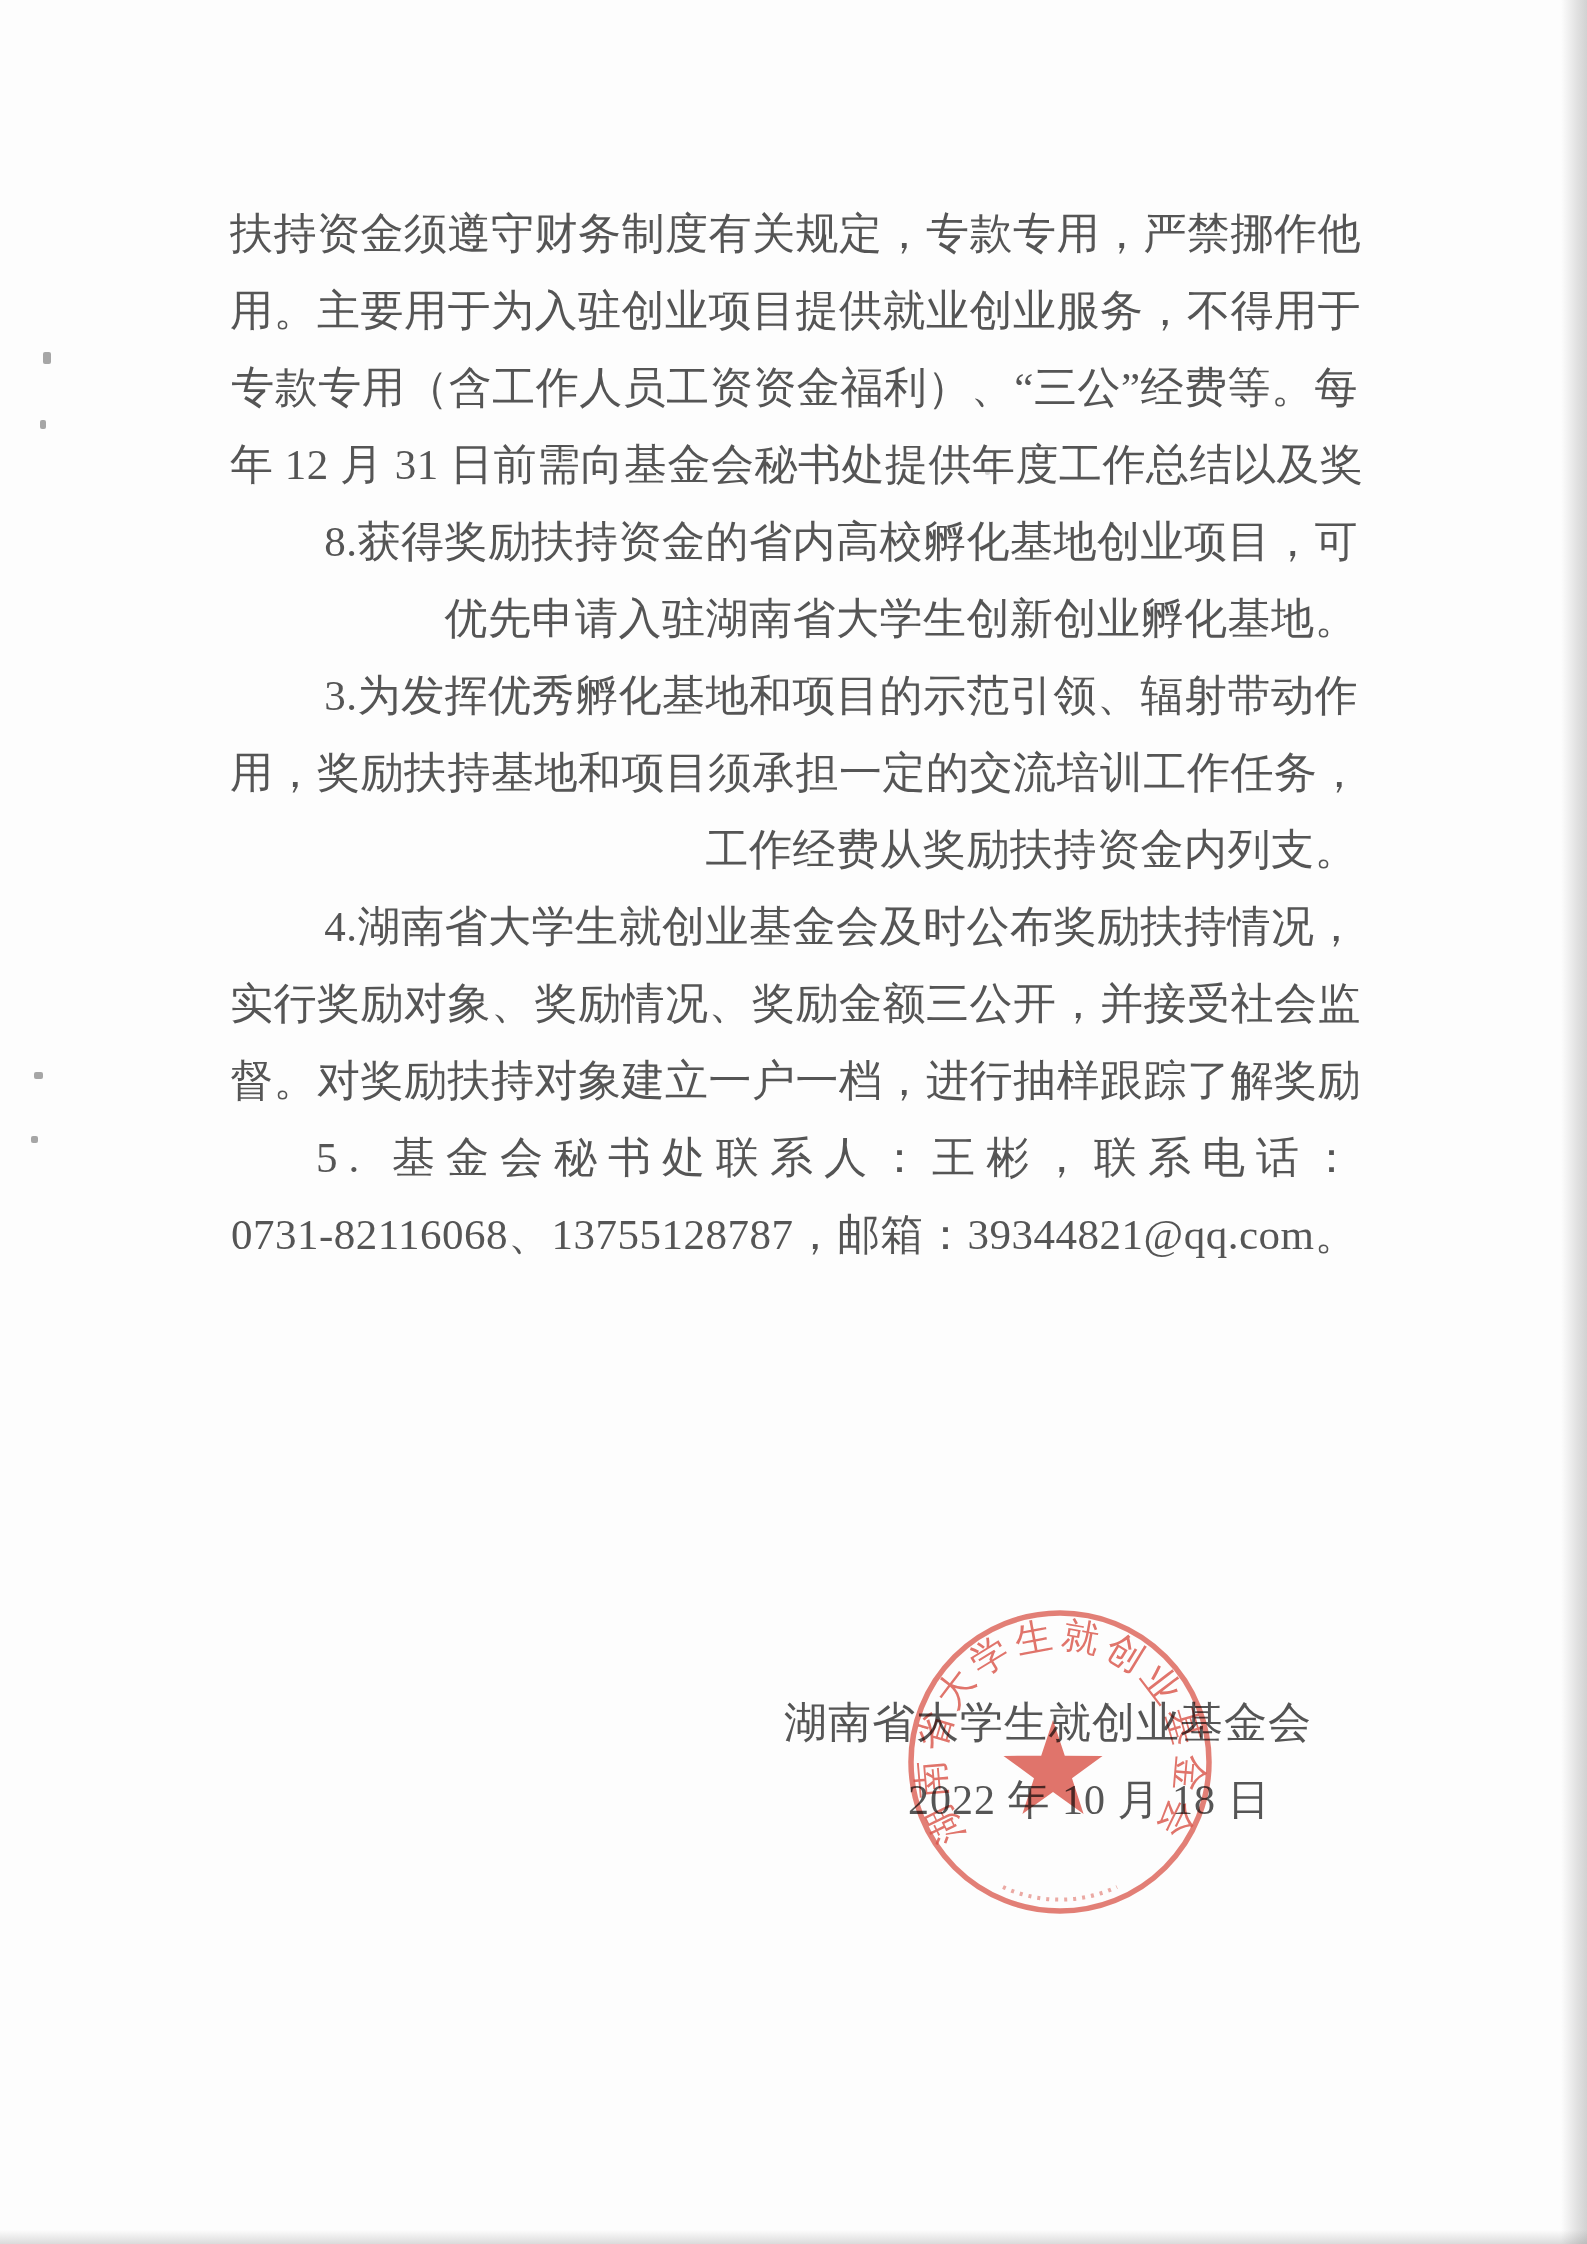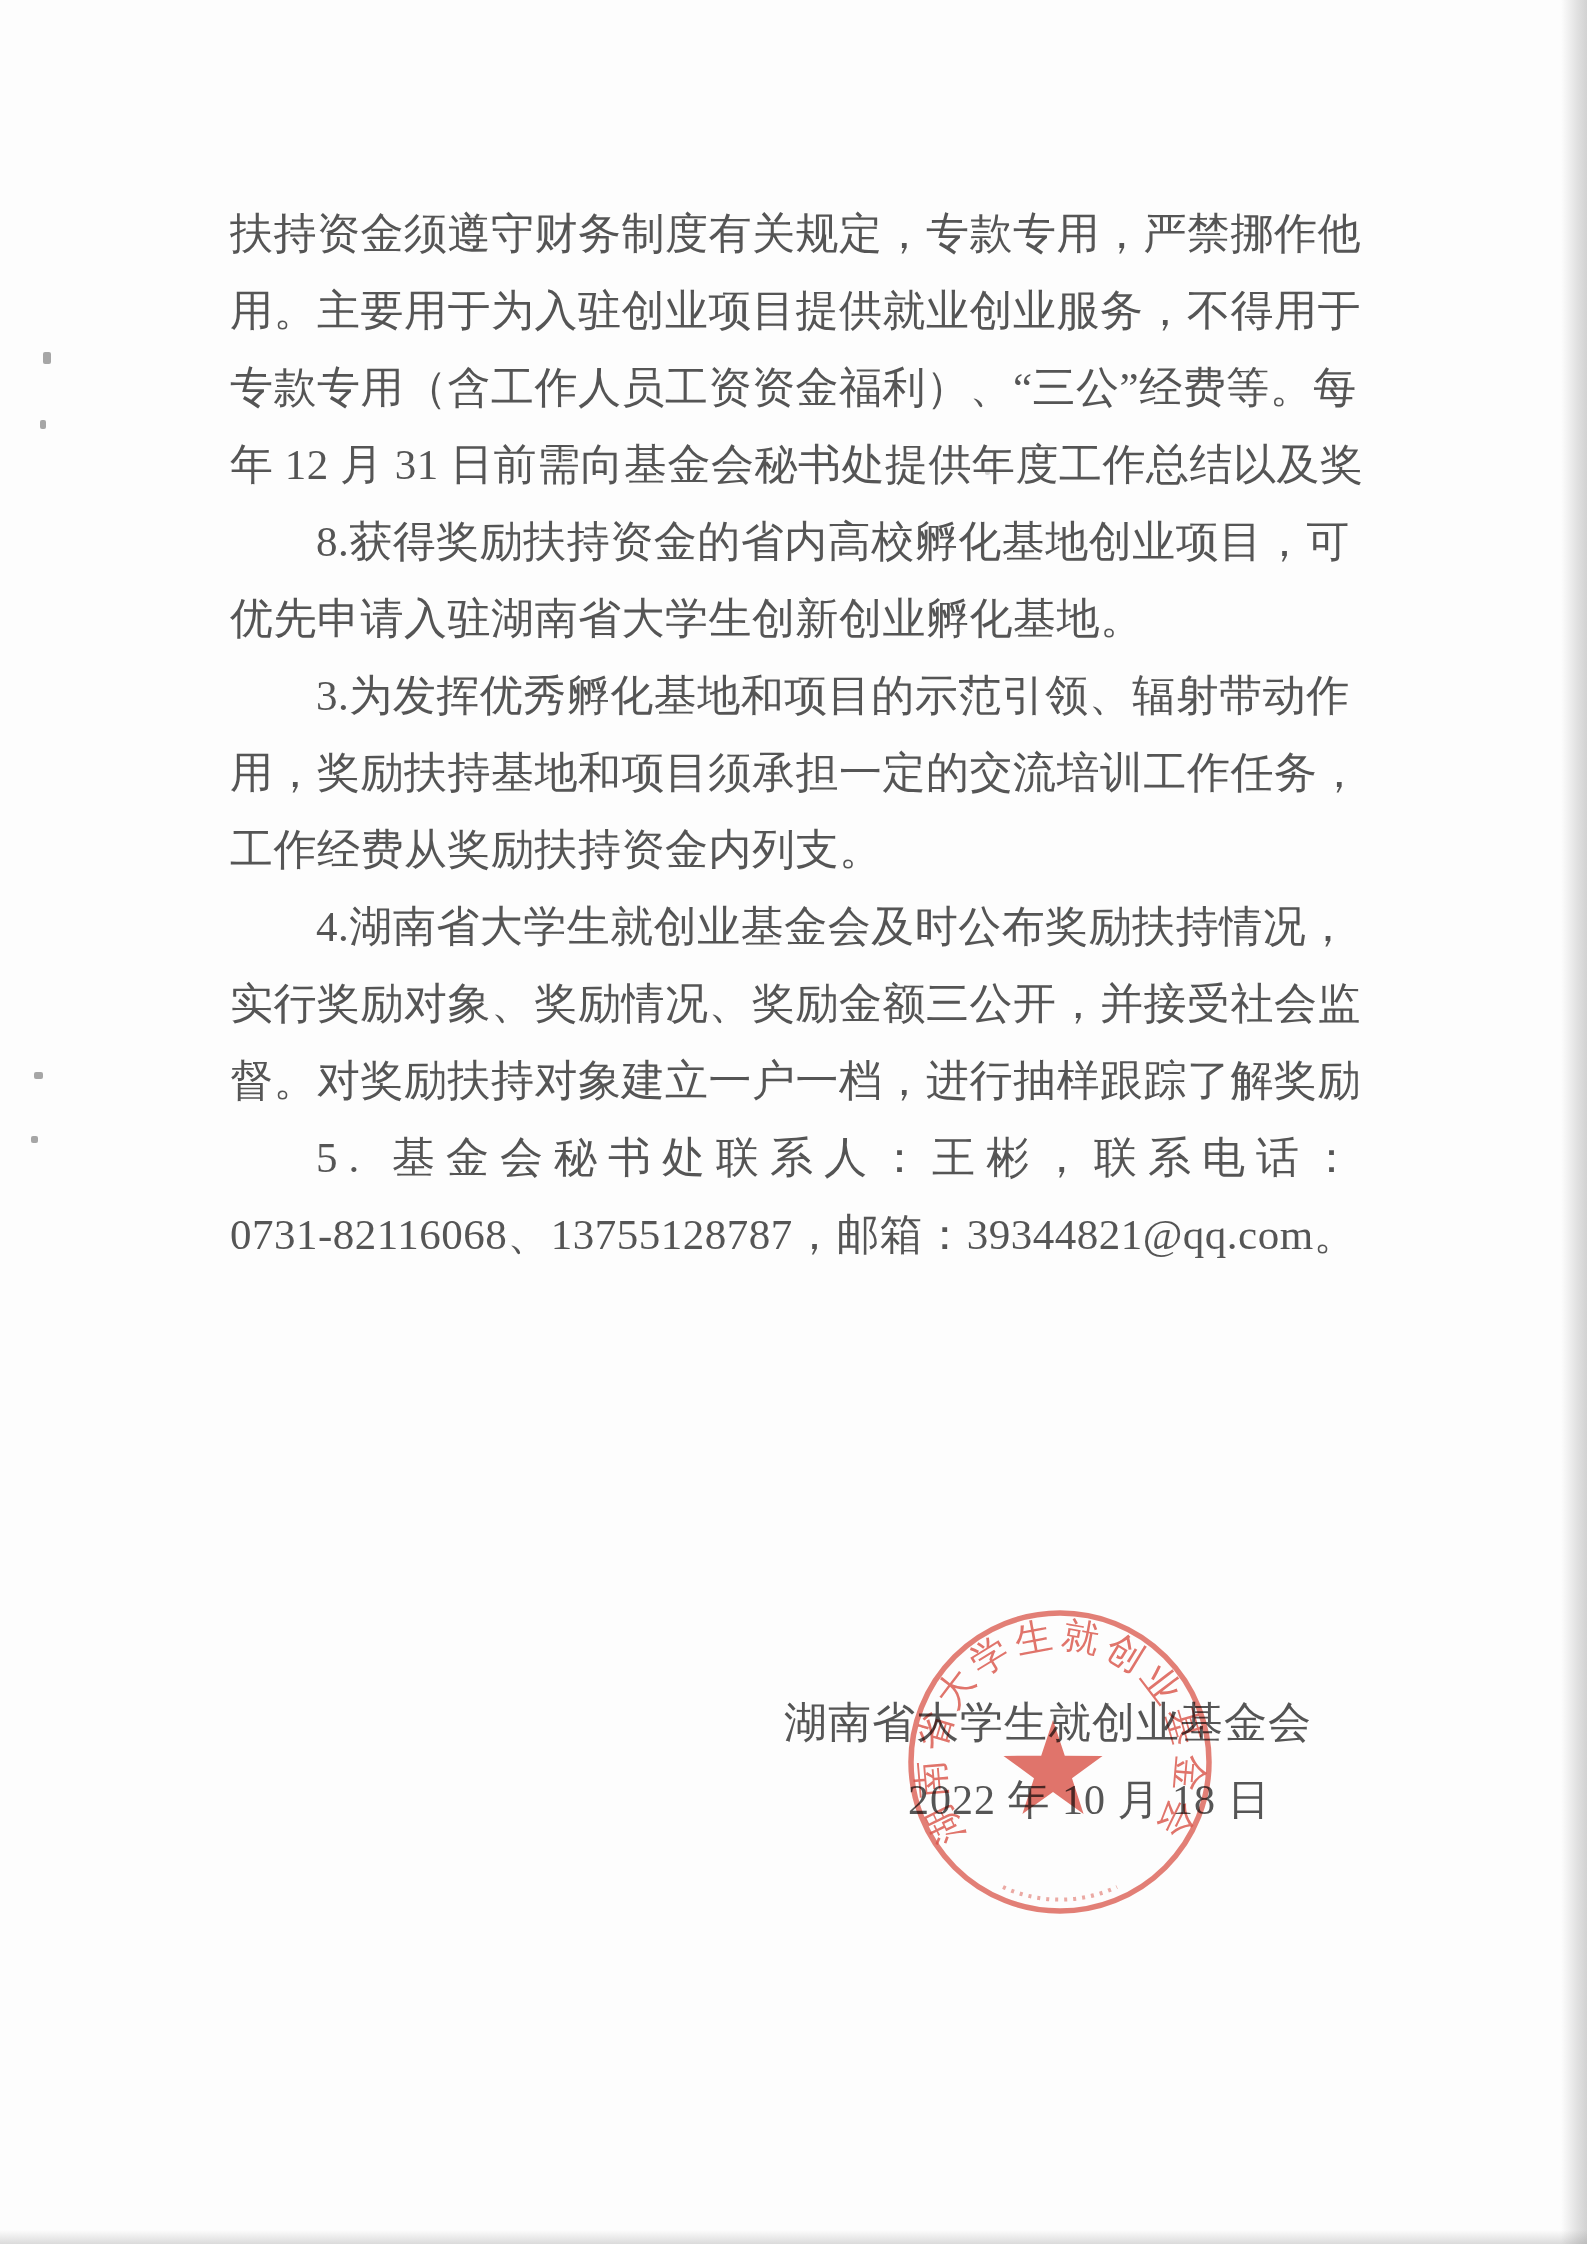--- a/index.html
+++ b/index.html
@@ -22,21 +22,21 @@
     background:linear-gradient(to bottom, rgba(120,120,120,0) 0%, rgba(130,130,130,0.28) 100%);
   }
   .speck { position:absolute; background:rgba(95,95,95,0.55); border-radius:2px; }
 
   
   .body-text {
     position:absolute; left:230px; top:195px; width:1128px;
     font-size:43px; line-height:77px; letter-spacing:0.5px;
     white-space:nowrap;
   }
-  .line { height:77px; }
+  .line { height:77px;text-align:right; }
   .line.indent { padding-left:86px; }
   .line.wide { letter-spacing:11px; }
   .line.spacer { height:77px; }
   .line.attach-2 { padding-left:121px; }
 
   
   .sig-org {
     position:absolute; left:784px; top:1693px;
     font-size:43px; line-height:60px; letter-spacing:1px; white-space:nowrap;
   }

